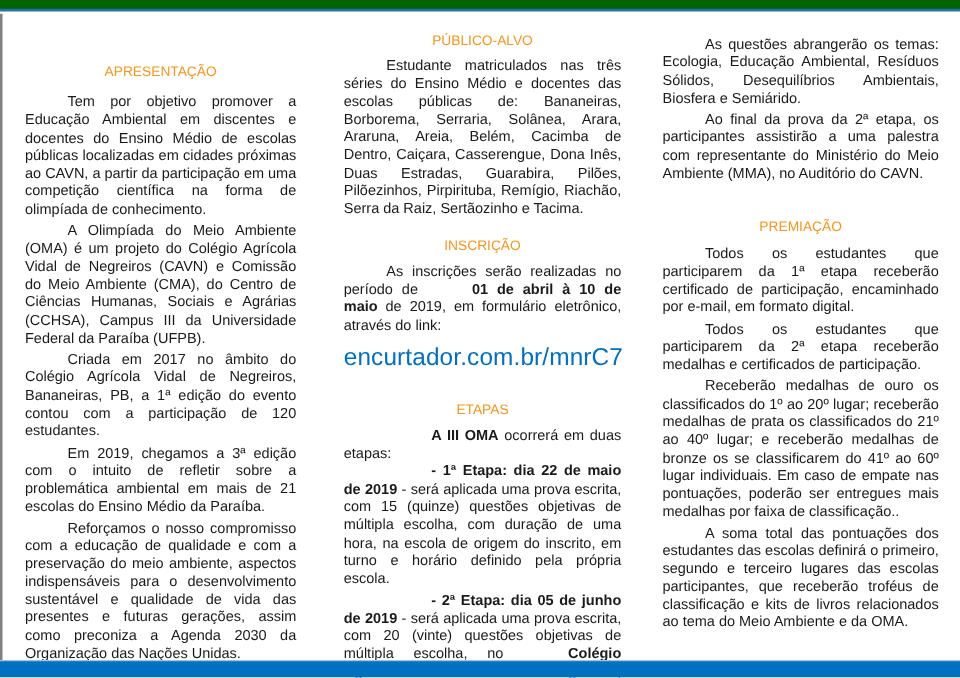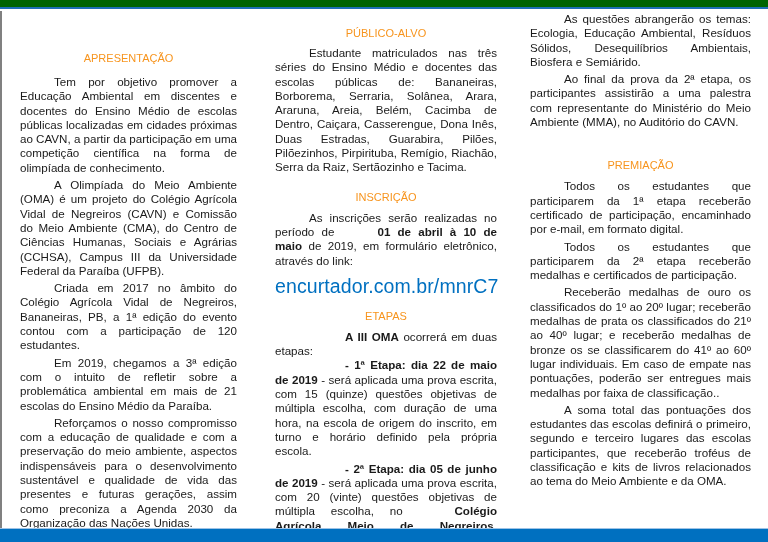--- a/index.html
+++ b/index.html
@@ -9,21 +9,21 @@
   .left-edge { position: absolute; left: 0; top: 11px; width: 2px; height: 518px; background: #808080; }
   .bottom-bar { position: absolute; left: 0; top: 528px; width: 768px; height: 14px; background: #0070c0; border-top: 1px solid #9ec3e6; }
   .col { position: absolute; top: 11px; font-size: 11.6px; line-height: 14.3px; text-align: justify; }
   .col1 { left: 20px; width: 217px; }
   .col2 { left: 275px; width: 222px; }
   .col3 { left: 530px; width: 221px; }
   .heading { color: #f7941d; text-align: center; font-size: 11px; line-height: 16px; font-weight: normal; }
   p { text-indent: 34px; margin: 0 0 3px 0; }
   b { font-weight: bold; padding-left: 36px; }
   .link { display: block; color: #0070c0; font-size: 19.5px; line-height: 24px; text-align: center; text-indent: 0; letter-spacing: 0.1px; }
-  .link-wrap { margin: 6px 0 10px 0; text-indent: 0; }
+  .link-wrap { margin: 6px 0 22px 0; text-indent: 0; }
 </style>
 </head>
 <body>
 
 <div class="top-bar"></div>
 <div class="left-edge"></div>
 
 <div class="col col1">
   <h2 class="heading" style="margin-top:39px; margin-bottom:9px;">APRESENTAÇÃO</h2>
   <p>Tem por objetivo promover a Educação Ambiental em discentes e docentes do Ensino Médio de escolas públicas localizadas em cidades próximas ao CAVN, a partir da participação em uma competição científica na forma de olimpíada de conhecimento.</p>
@@ -43,21 +43,21 @@
     <a class="link">encurtador.com.br/mnrC7</a>
   </div>
 
   <h2 class="heading" style="margin-bottom:6px;">ETAPAS</h2>
   <p style="margin-bottom:0;"><b>A III OMA</b><span> ocorrerá em duas etapas:</span></p>
   <p><b>- 1ª Etapa: dia 22 de maio de 2019</b><span> - será aplicada uma prova escrita, com 15 (quinze) questões objetivas de múltipla escolha, com duração de uma hora, na escola de origem do inscrito, em turno e horário definido pela própria escola.</span></p>
   <p><b>- 2ª Etapa: dia 05 de junho de 2019</b><span> - será aplicada uma prova escrita, com 20 (vinte) questões objetivas de múltipla escolha, no </span><b>Colégio Agrícola Meio de Negreiros, Bananeiras, PB</b><span>, no horário das 13:30h às 14:30h.</span></p>
 </div>
 
 <div class="col col3">
-  <p style="margin-top:1px;">As questões abrangerão os temas: Ecologia, Educação Ambiental, Resíduos Sólidos, Desequilíbrios Ambientais, Biosfera e Semiárido.</p>
+  <p style="margin-top:18px;">As questões abrangerão os temas: Ecologia, Educação Ambiental, Resíduos Sólidos, Desequilíbrios Ambientais, Biosfera e Semiárido.</p>
   <p>Ao final da prova da 2ª etapa, os participantes assistirão a uma palestra com representante do Ministério do Meio Ambiente (MMA), no Auditório do CAVN.</p>
 
   <h2 class="heading" style="margin-top:28px; margin-bottom:6px;">PREMIAÇÃO</h2>
   <p>Todos os estudantes que participarem da 1ª etapa receberão certificado de participação, encaminhado por e-mail, em formato digital.</p>
   <p>Todos os estudantes que participarem da 2ª etapa receberão medalhas e certificados de participação.</p>
   <p>Receberão medalhas de ouro os classificados do 1º ao 20º lugar; receberão medalhas de prata os classificados do 21º ao 40º lugar; e receberão medalhas de bronze os  se classificarem do 41º ao 60º lugar individuais. Em caso de empate nas pontuações, poderão ser entregues mais medalhas por faixa de classificação..</p>
   <p>A soma total das pontuações dos estudantes das escolas definirá o primeiro, segundo e terceiro lugares das escolas participantes, que receberão troféus de classificação e kits de livros relacionados ao tema do Meio Ambiente e da OMA.</p>
 </div>
 
 <div class="bottom-bar"></div>

